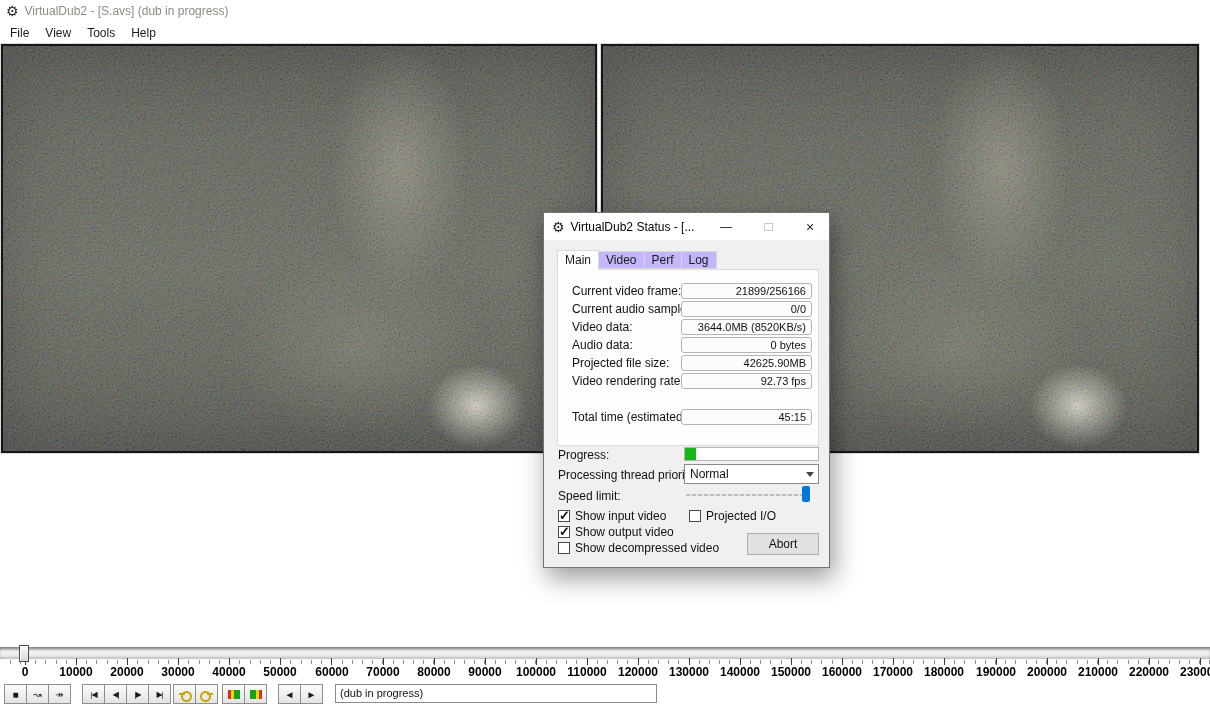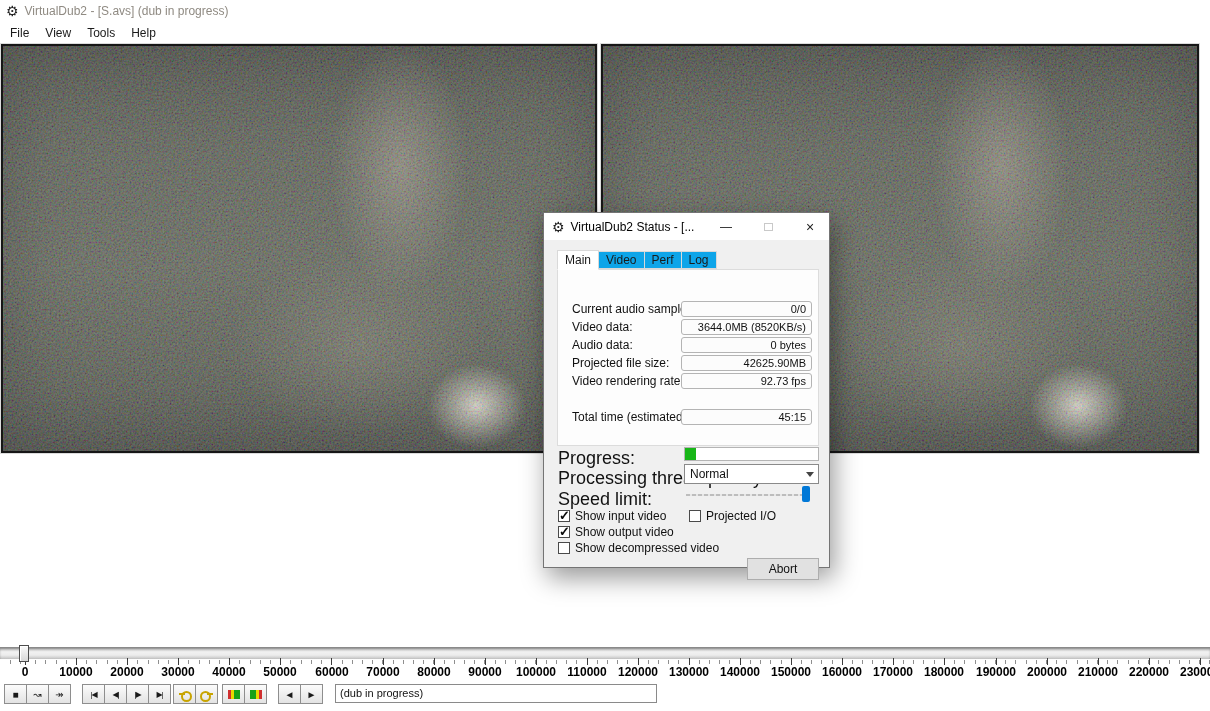--- a/index.html
+++ b/index.html
@@ -49,53 +49,53 @@
   }
   .dlg-titlebar { position:relative; height:27px; background:#fff; display:flex; align-items:center; gap:6px; padding-left:8px; }
   .dlg-title { font-size:12px; color:#000; }
   .dlg-btn { position:absolute; top:0; height:27px; width:42px; display:flex; align-items:center; justify-content:center; font-size:12px; color:#222; }
   #dlg-min { left:161px; }
   #dlg-max { left:203px; }
   #dlg-close { left:245px; font-size:14px; }
   .max-box { width:9px; height:8px; border:1px solid #c9c9c9; background:transparent; }
 
   .tabstrip { position:absolute; left:13px; top:37px; display:flex; align-items:flex-end; z-index:3; }
-  .tab { height:18px; line-height:17px; padding:0 7px; font-size:12px; background:#0ea5e9;
+  .tab { height:18px; line-height:17px; padding:0 7px; font-size:12px; background:#c4b5fd;
          border:1px solid #d9d9d9; border-left:none; color:#1a1a1a; }
   .tab:first-child { border-left:1px solid #d9d9d9; }
   .tab.active { height:20px; line-height:19px; background:#fff; border-left:1px solid #d9d9d9; border-bottom:1px solid #fff; margin-bottom:-1px; position:relative; z-index:4; }
 
   .tabpage { position:absolute; left:13px; top:56px; width:262px; height:177px; background:#fdfdfd; border:1px solid #dcdcdc; z-index:1; }
   .stat-row { position:absolute; left:0; width:100%; height:16px; }
   .stat-label { position:absolute; left:14px; line-height:16px; font-size:12px; color:#111; }
   .stat-value { position:absolute; right:6px; width:131px; height:16px; line-height:14px; text-align:right;
                 padding-right:5px; font-size:11px; color:#111; background:#fcfcfc; border:1px solid #b4b4b4; border-radius:3px; }
 
-  .dlg-label { position:absolute; left:14px; font-size:18px; color:#111; }
+  .dlg-label { position:absolute; left:14px; font-size:12px; color:#111; }
 
   .progress-bar { position:absolute; left:140px; top:234px; width:135px; height:14px; background:#fff; border:1px solid #b4b4b4; }
   .progress-fill { height:100%; }
 
   .combobox { position:absolute; left:140px; top:251px; width:135px; height:20px; background:#fff; border:1px solid #8a8a8a; display:flex; align-items:center; }
   .combobox .combo-text { flex:1; padding-left:5px; font-size:12px; }
   .combo-arrow { width:16px; display:flex; justify-content:center; }
   .combo-arrow::after { content:""; border-left:4px solid transparent; border-right:4px solid transparent; border-top:5px solid #444; }
 
   .slider-track { position:absolute; left:142px; top:281px; width:122px; height:2px;
                   background:repeating-linear-gradient(90deg,#bdbdbd 0 4px,#e6e6e6 4px 6px); }
   .slider-handle { position:absolute; left:258px; top:273px; width:8px; height:16px; border-radius:2px; }
 
   .opt-row { position:absolute; height:14px; display:flex; align-items:center; gap:5px;justify-content:flex-end; }
   .checkbox { width:12px; height:12px; border:1px solid #4a4a4a; background:#fff; position:relative; flex:0 0 auto; }
   .checkbox.checked::after { content:"✓"; position:absolute; left:0px; top:-3px; font-size:13px; font-weight:bold; color:#0a0a0a; }
   .opt-label { font-size:12px; white-space:nowrap; }
 
   .abort-btn { position:absolute; left:203px; top:320px; width:72px; height:22px;
                background:#e1e1e1; border:1px solid #adadad; font-size:12px; color:#111;
-               display:flex; align-items:center; justify-content:center; font-family:"Liberation Sans",sans-serif;margin-top:25px; }
+               display:flex; align-items:center; justify-content:center; font-family:"Liberation Sans",sans-serif; }
 
   
   .timeline { position:absolute; left:0; top:645px; width:1210px; height:36px; }
   .groove { position:absolute; left:0; top:2px; width:1210px; height:13px;
             background:linear-gradient(180deg,#b9b9b9,#f1f1f1 35%,#ececec 65%,#c2c2c2);
             border-top:1px solid #8a8a8a; border-bottom:1px solid #fdfdfd;
             box-shadow:inset 0 1px 2px rgba(0,0,0,0.25); }
   .ticks-minor { position:absolute; left:0; top:15px; width:1210px; height:4px;
             background:repeating-linear-gradient(90deg,#8f8f8f 0 1px,transparent 1px 10.21px);
             background-position:25px 0; }
@@ -176,20 +176,24 @@
   </div>
 
   <div class="tabstrip">
     <span class="tab active">Main</span>
     <span class="tab">Video</span>
     <span class="tab">Perf</span>
     <span class="tab">Log</span>
   </div>
 
   <div class="tabpage">
+    <div class="stat-row" style="top:13px">
+      <span class="stat-label">Current video frame:</span>
+      <span class="stat-value">21899/256166</span>
+    </div>
     <div class="stat-row" style="top:31px">
       <span class="stat-label">Current audio sample:</span>
       <span class="stat-value">0/0</span>
     </div>
     <div class="stat-row" style="top:49px">
       <span class="stat-label">Video data:</span>
       <span class="stat-value">3644.0MB (8520KB/s)</span>
     </div>
     <div class="stat-row" style="top:67px">
       <span class="stat-label">Audio data:</span>

